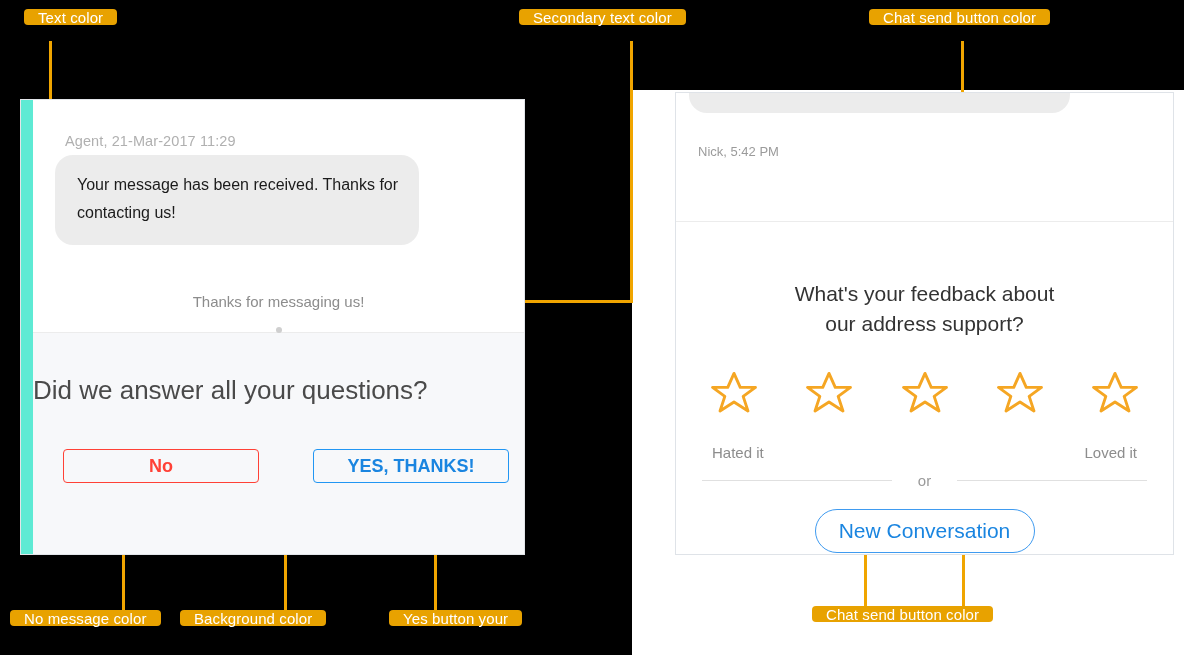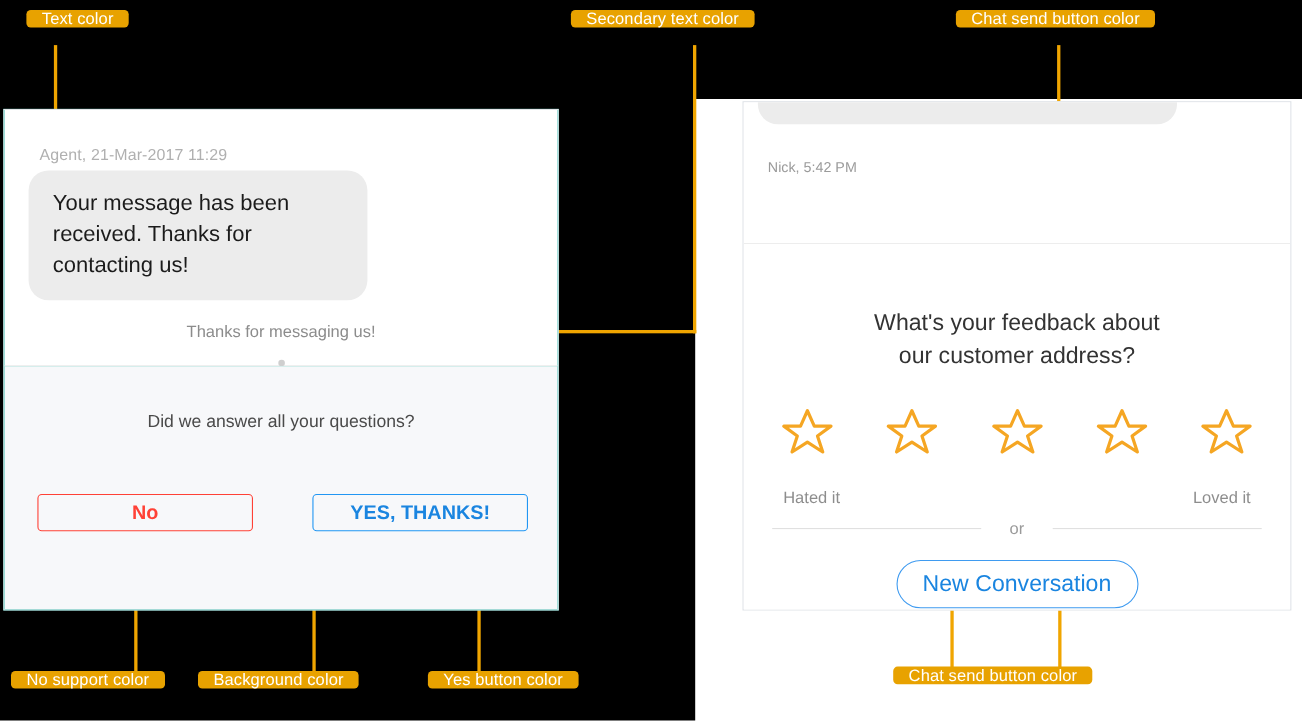--- a/index.html
+++ b/index.html
@@ -32,59 +32,60 @@
     height:16px;
     white-space:nowrap;
     letter-spacing:.1px;
   }
   .lead{position:absolute;background:#F0A500;}
   .lead-v{width:3px;}
   .lead-h{height:3px;}
 
   
   .widget-left{
-    position:absolute;left:3px;top:99px;width:505px;height:456px;
-    background:#14b8a6;
+    position:absolute;left:20px;top:99px;width:505px;height:456px;
+    background:#5eead4;
     border:1px solid #e2e5e9;
     box-sizing:border-box;
     overflow:hidden;
+    padding-left:12px;
   }
   .convo{
     position:relative;height:233px;background:#ffffff;box-sizing:border-box;
     border-bottom:1px solid #ececec;
   }
   .meta{
     position:absolute;left:32px;top:33px;
     font-size:14.5px;color:#b0b0b0;letter-spacing:.1px;
   }
   .bubble{
     position:absolute;left:22px;top:155px;
-    width:308px;
+    width:364px;
     background:#ececec;
     border-radius:18px;
     padding:16px 20px 18px 22px;
     box-sizing:border-box;
-    font-size:20px;
+    font-size:16px;
     line-height:28px;
     color:#1b1b1b;
   }
   .thanks{
     position:absolute;left:0;right:0;top:193px;
     text-align:center;font-size:15px;color:#8c8c8c;
   }
   .dot{
     position:absolute;left:50%;top:227px;margin-left:-3px;
     width:6px;height:6px;border-radius:50%;background:#cfcfcf;
   }
   .ask-panel{
     position:relative;height:221px;background:#f7f8fa;
   }
   .ask-q{
-    position:absolute;left:0;right:0;top:42px;text-align:center;
-    font-size:16px;color:#4a4a4a;
+    position:absolute;left:0;right:0;top:42px;text-align:left;
+    font-size:26px;color:#4a4a4a;
   }
   .btn-row{position:absolute;left:0;right:0;top:116px;height:48px;}
   .btn{
     position:absolute;top:0;height:34px;
     box-sizing:border-box;
     display:flex;align-items:center;justify-content:center;
     font-size:18px;font-weight:bold;border-radius:4px;background:transparent;
     cursor:pointer;
   }
   .btn-no{left:30px;width:196px;border:1.5px solid #ff4136;color:#ff4136;}
@@ -159,25 +160,25 @@
 
   <div class="lead lead-v" style="left:864px;top:530px;height:78px;"></div>
   <div class="lead lead-v" style="left:962px;top:530px;height:78px;"></div>
 
   <div class="callout" style="left:24px;top:9px;">Text color</div>
 
   <div class="callout" style="left:519px;top:9px;">Secondary text color</div>
 
   <div class="callout" style="left:869px;top:9px;">Chat send button color</div>
 
-  <div class="callout" style="left:10px;top:610px;">No support color</div>
+  <div class="callout" style="left:10px;top:610px;">No message color</div>
 
   <div class="callout" style="left:180px;top:610px;">Background color</div>
 
-  <div class="callout" style="left:389px;top:610px;">Yes button color</div>
+  <div class="callout" style="left:389px;top:610px;">Yes button your</div>
 
   <div class="callout" style="left:812px;top:606px;">Chat send button color</div>
 
   <div class="widget-left">
 
     <div class="convo">
       <div class="meta">Agent, 21-Mar-2017 11:29</div>
       <div class="bubble" style="top:55px;">Your message has been received. Thanks for contacting us!</div>
       <div class="thanks">Thanks for messaging us!</div>
       <div class="dot"></div>
@@ -196,21 +197,21 @@
   <div class="widget-right">
 
     <div class="r-convo">
       <div class="r-bubble">reaches your address.</div>
       <div class="r-meta">Nick, 5:42 PM</div>
     </div>
 
     <div class="feedback">
       <div class="fb-title">
         <div>What's your feedback about</div>
-        <div>our customer address?</div>
+        <div>our address support?</div>
       </div>
 
       <div class="stars">
         <span>
           <svg class="star" width="52" height="50" viewBox="0 0 24 24" fill="none" stroke="#F5A623" stroke-width="1.4" stroke-linejoin="round">
             <polygon points="12,2.6 15,9.3 22.3,9.3 16.4,13.6 18.7,20.6 12,16.3 5.3,20.6 7.6,13.6 1.7,9.3 9,9.3"></polygon>
           </svg>
         </span>
         <span>
           <svg class="star" width="52" height="50" viewBox="0 0 24 24" fill="none" stroke="#F5A623" stroke-width="1.4" stroke-linejoin="round">

